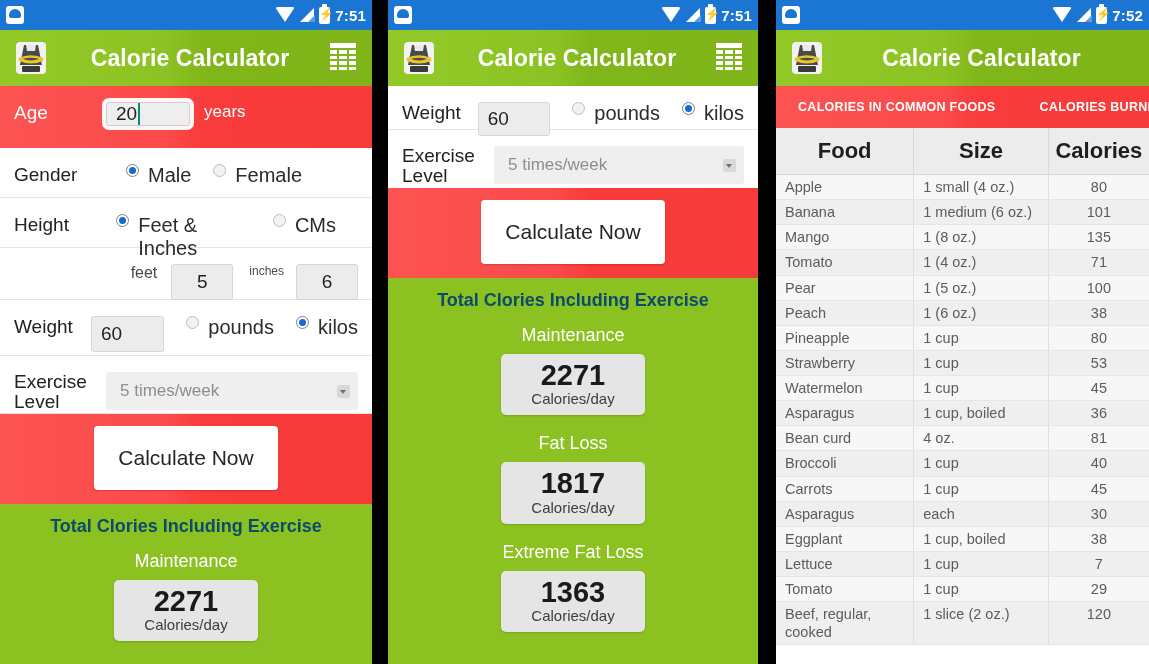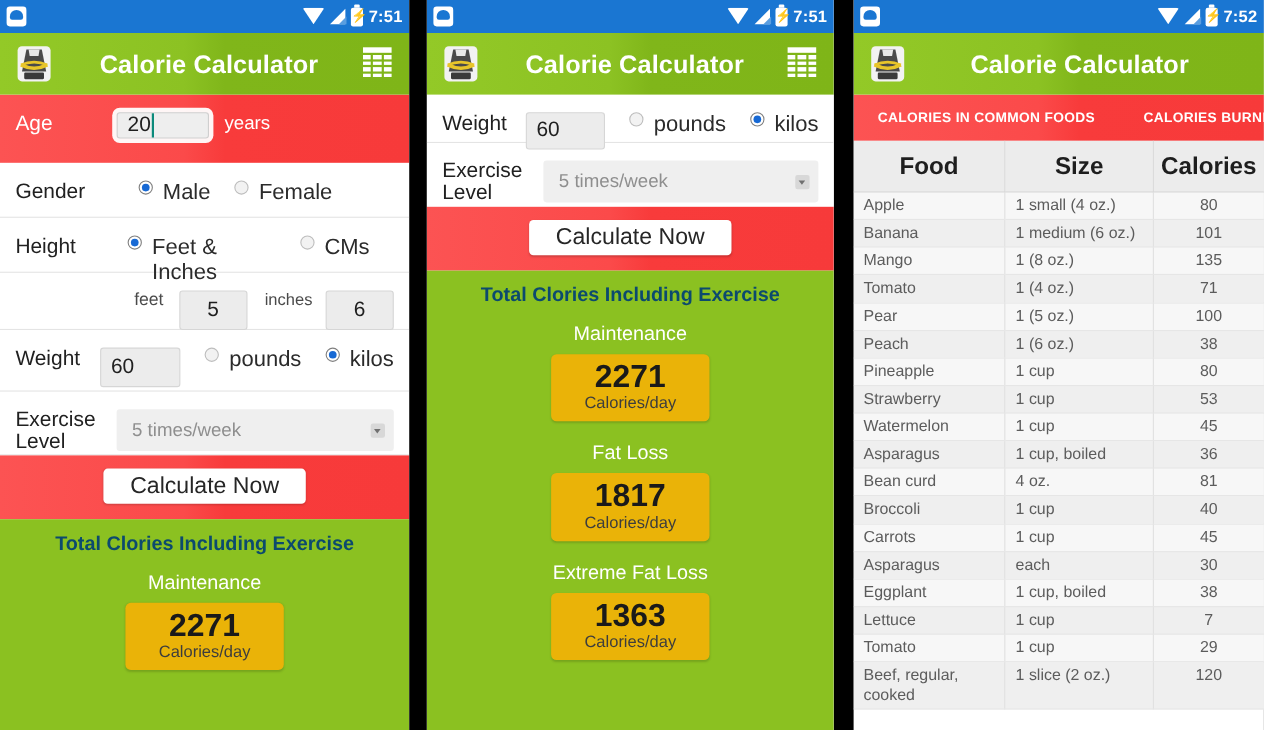--- a/index.html
+++ b/index.html
@@ -276,21 +276,21 @@
   .calc-band {
     background: #fb4a4a;
     background: linear-gradient(90deg,#fc5353 0%, #fb4a4a 45%, #f83b3b 55%, #f73a3a 100%);
     padding: 12px 0 14px 0;
     display: flex;
     justify-content: center;
   }
   .calc-btn {
     background: #ffffff;
     border-radius: 4px;
-    padding: 4px 24px;
+    padding: 20px 24px;
     font-size: 21px;
     color: #262626;
     box-shadow: 0 1px 2px rgba(0,0,0,0.18);
   }
 
   
   .results {
     background: #8bc121;
     flex: 1;
     padding: 12px 0 0 0;
@@ -302,21 +302,21 @@
     font-weight: bold;
     margin-bottom: 14px;
   }
   .res-sub {
     color: #ffffff;
     font-size: 18px;
     margin-bottom: 8px;
   }
   .res-card {
     display: inline-block;
-    background: #eab308;
+    background: #e5e5e5;
     border-radius: 5px;
     padding: 6px 30px 8px 30px;
     margin-bottom: 18px;
     box-shadow: 0 1px 2px rgba(0,0,0,0.15);
   }
   .res-num {
     font-size: 29px;
     font-weight: bold;
     color: #1a1a1a;
     line-height: 1.05;
@@ -455,21 +455,21 @@
           <span class="radio-lbl">Feet &amp; Inches</span>
           <span class="radio"></span>
           <span class="radio-lbl">CMs</span>
         </div>
 
         <div class="row" style="height:52px;justify-content:flex-end">
           <span class="lbl" style="font-size:16px;color:#4a4a4a">feet</span>
           <div class="txtbox" style="width:62px;margin-left:14px;justify-content:center">
             <span>5</span>
           </div>
-          <span class="lbl" style="font-size:15px;color:#4a4a4a;margin-left:16px">inches</span>
+          <span class="lbl" style="font-size:12px;color:#4a4a4a;margin-left:16px">inches</span>
           <div class="txtbox" style="width:62px;margin-left:12px;justify-content:center">
             <span>6</span>
           </div>
         </div>
 
         <div class="row" style="height:56px">
           <span class="lbl lbl-w90">Weight</span>
           <div class="txtbox" style="width:84px;margin-right:22px">
             <span>60</span>
           </div>

